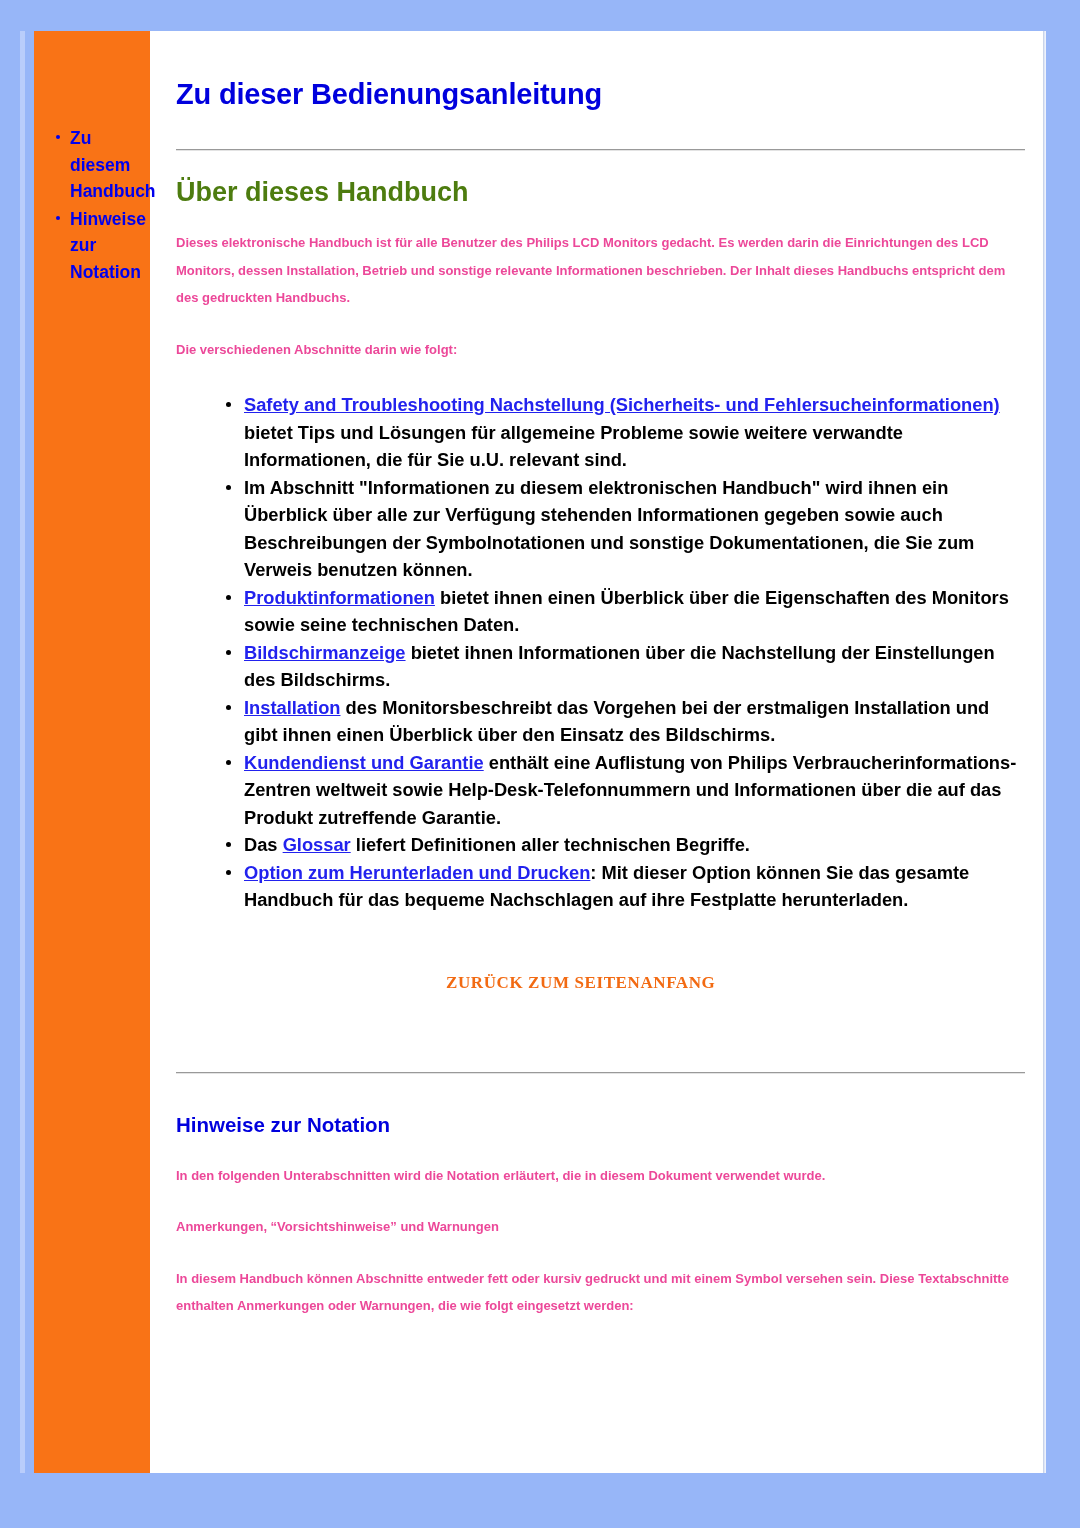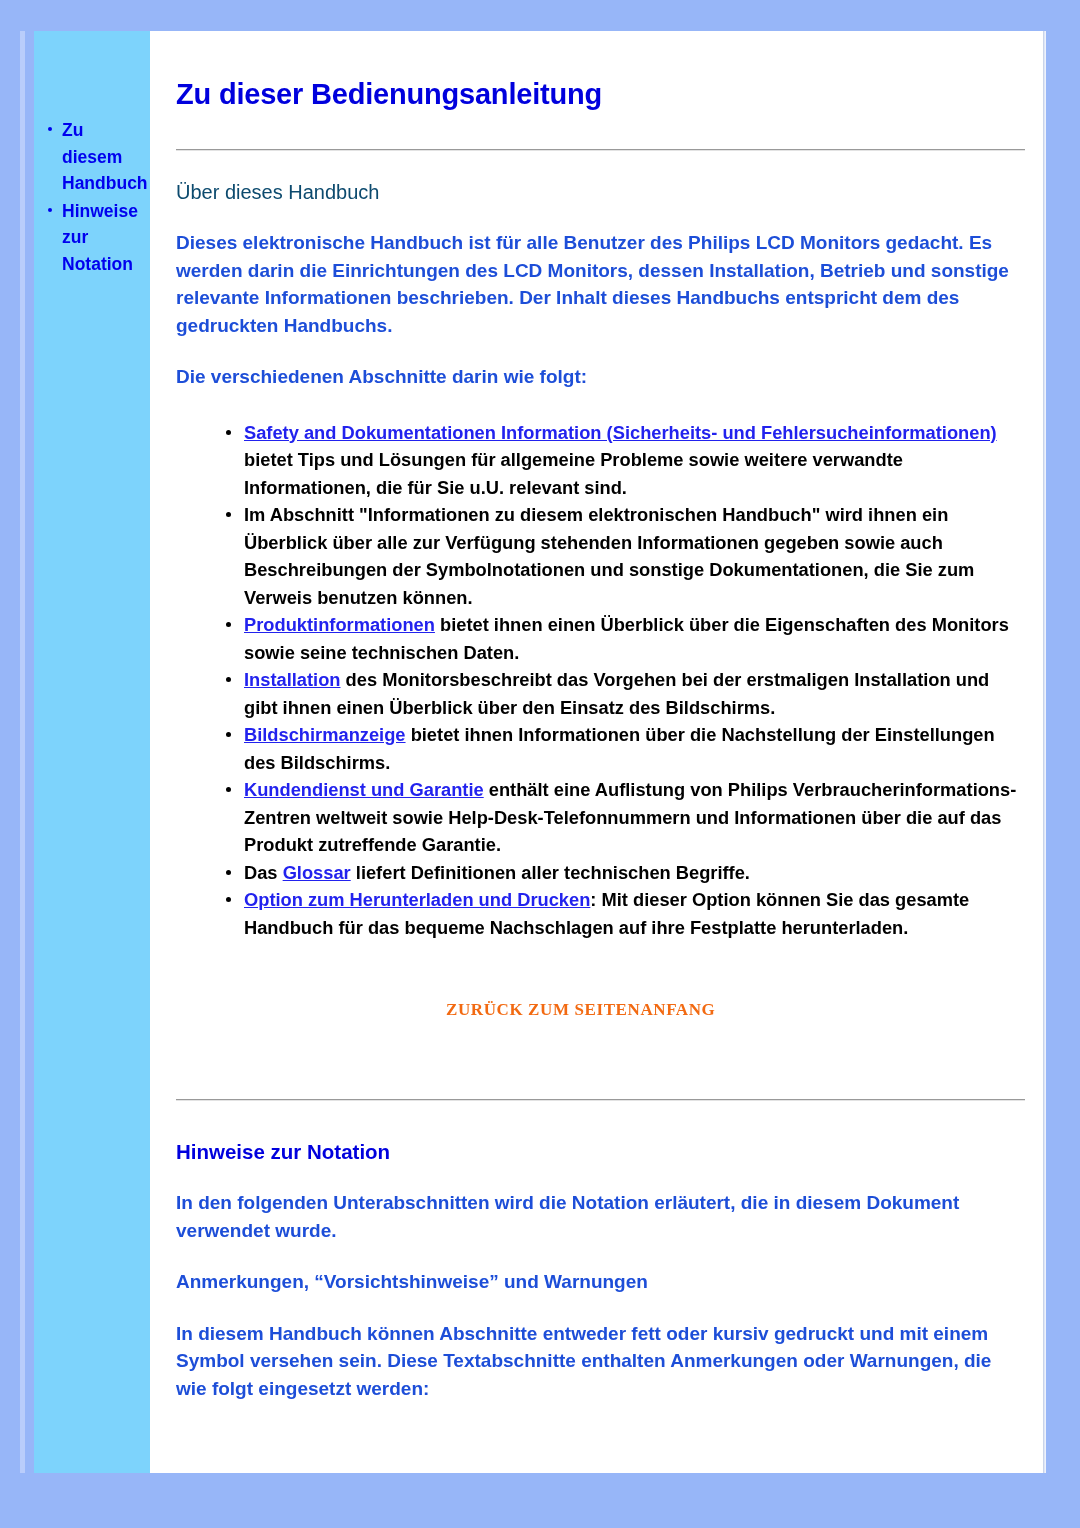--- a/index.html
+++ b/index.html
@@ -42,23 +42,23 @@
     background: #ffffff;
     box-shadow: 1px 0 0 #c9d4ea, 2px 0 0 #dfe6f6, 3px 0 0 #eef2fc;
     display: flex;
     align-items: stretch;
   }
 
   
   .sidebar {
     width: 116px;
     flex: 0 0 116px;
-    background: #7dd3fc;
+    background: #f97316;
     box-sizing: border-box;
-    padding: 4px;
+    padding: 12px;
   }
   .sidebar ul {
     list-style: none;
     margin: 0;
     padding: 82px 0 0 0;
   }
   .sidebar li {
     position: relative;
     padding: 0 4px 0 24px;
     margin-bottom: 1px;
@@ -103,33 +103,33 @@
     border: 0;
     border-top: 1px solid #999999;
     border-bottom: 1px solid #e3e3e3;
     height: 0;
     margin: 38px 0 0 0;
   }
 
   h2.section-title {
     margin: 0;
     padding: 28px 0 0 0;
-    font-size: 20px;
+    font-size: 27px;
     line-height: 26px;
-    font-weight: normal;
-    color: #0c4a6e;
+    font-weight: bold;
+    color: #4d7c0f;
   }
 
   p.body-text {
     margin: 0;
     padding: 24px 0 0 0;
-    font-size: 19px;
+    font-size: 13px;
     line-height: 27.5px;
     font-weight: bold;
-    color: #1d4ed8;
+    color: #ec4899;
   }
 
   ul.feature-list {
     list-style: none;
     margin: 0;
     padding: 28px 0 0 0;
   }
   ul.feature-list > li {
     position: relative;
     padding: 0 0 0 68px;
@@ -216,41 +216,41 @@
       <h2 class="section-title">Über dieses Handbuch</h2>
 
       <p class="body-text">Dieses elektronische Handbuch ist für alle Benutzer des Philips LCD Monitors gedacht. Es werden darin die Einrichtungen des LCD Monitors, dessen Installation, Betrieb und sonstige relevante Informationen beschrieben. Der Inhalt dieses Handbuchs entspricht dem des gedruckten Handbuchs.</p>
 
       <p class="body-text">Die verschiedenen Abschnitte darin wie folgt:</p>
 
       <ul class="feature-list">
 
         <li>
           <span class="li-bullet"></span>
-          <a href="#" class="link">Safety and Dokumentationen Information (Sicherheits- und Fehlersucheinformationen)</a><span> bietet Tips und Lösungen für allgemeine Probleme sowie weitere verwandte Informationen, die für Sie u.U. relevant sind.</span>
+          <a href="#" class="link">Safety and Troubleshooting Nachstellung (Sicherheits- und Fehlersucheinformationen)</a><span> bietet Tips und Lösungen für allgemeine Probleme sowie weitere verwandte Informationen, die für Sie u.U. relevant sind.</span>
         </li>
 
         <li>
           <span class="li-bullet"></span>
           <span>Im Abschnitt "Informationen zu diesem elektronischen Handbuch" wird ihnen ein Überblick über alle zur Verfügung stehenden Informationen gegeben sowie auch Beschreibungen der Symbolnotationen und sonstige Dokumentationen, die Sie zum Verweis benutzen können.</span>
         </li>
 
         <li>
           <span class="li-bullet"></span>
           <a href="#" class="link">Produktinformationen</a><span> bietet ihnen einen Überblick über die Eigenschaften des Monitors sowie seine technischen Daten.</span>
         </li>
 
         <li>
           <span class="li-bullet"></span>
+          <a href="#" class="link">Bildschirmanzeige</a><span> bietet ihnen Informationen über die Nachstellung der Einstellungen des Bildschirms.</span>
+        </li>
+
+        <li>
+          <span class="li-bullet"></span>
           <a href="#" class="link">Installation</a><span> des Monitorsbeschreibt das Vorgehen bei der erstmaligen Installation und gibt ihnen einen Überblick über den Einsatz des Bildschirms.</span>
-        </li>
-
-        <li>
-          <span class="li-bullet"></span>
-          <a href="#" class="link">Bildschirmanzeige</a><span> bietet ihnen Informationen über die Nachstellung der Einstellungen des Bildschirms.</span>
         </li>
 
         <li>
           <span class="li-bullet"></span>
           <a href="#" class="link">Kundendienst und Garantie</a><span> enthält eine Auflistung von Philips Verbraucherinformations-Zentren weltweit sowie Help-Desk-Telefonnummern und Informationen über die auf das Produkt zutreffende Garantie.</span>
         </li>
 
         <li>
           <span class="li-bullet"></span>
           <span>Das </span><a href="#" class="link">Glossar</a><span> liefert Definitionen aller technischen Begriffe.</span>

